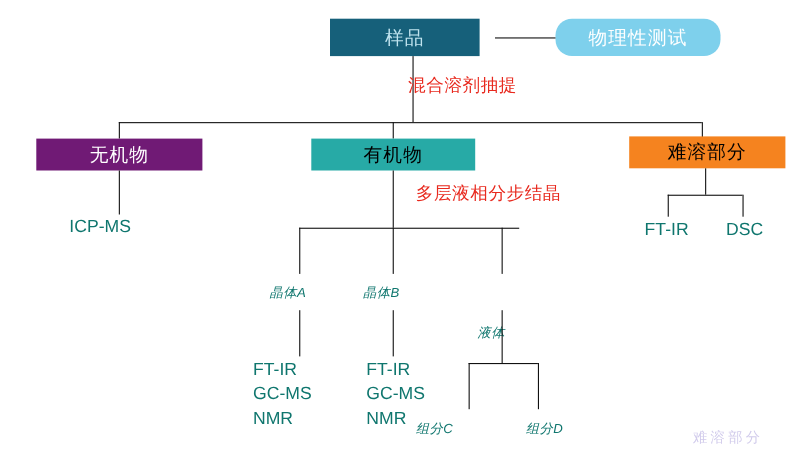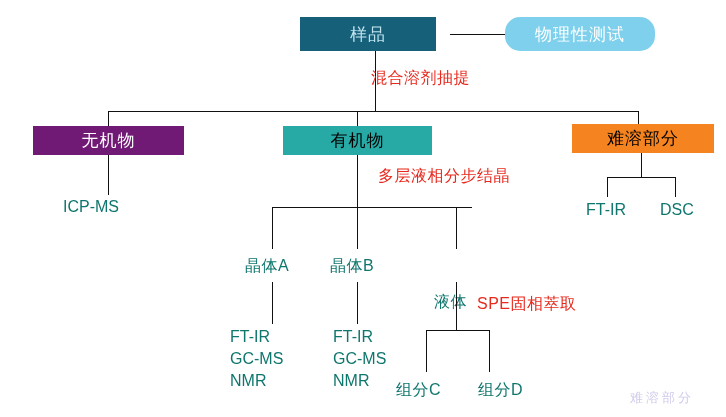--- a/index.html
+++ b/index.html
@@ -32,21 +32,21 @@
   .box-org      { background: #27aaa6; color: #000000; font-family: Liberation Serif, serif; }
   .box-insol    { background: #f5831f; color: #000000; text-align: right; }
 
   .label {
     position: absolute;
     color: #0f766e;
     font-size: 16px;
     white-space: nowrap;
     line-height: 20px;
   }
-  .label-cn { font-size: 16px; letter-spacing: 0.5px; }
+  .label-cn { font-size: 12px; letter-spacing: 0.5px; font-style: italic; }
   .label-multi { line-height: 22px; }
 
   .redlabel {
     position: absolute;
     color: #e8291e;
     font-size: 16px;
     white-space: nowrap;
     letter-spacing: 0.5px;
   }
 
@@ -138,24 +138,23 @@
   </div>
 
   <div class="vline" style="left:357px; top:282px; height:42px;"></div>
   <div class="label label-multi" style="left:333px; top:326px;">
     <div>FT-IR</div>
     <div>GC-MS</div>
     <div>NMR</div>
   </div>
 
   <div class="vline" style="left:456px; top:282px; height:48px;"></div>
-  <div class="redlabel" style="left:477px; top:294px;">SPE固相萃取</div>
 
   <div class="hline" style="left:426px; top:330px; width:63px;"></div>
   <div class="vline" style="left:426px; top:330px; height:42px;"></div>
   <div class="vline" style="left:489px; top:330px; height:42px;"></div>
 
-  <div class="label label-cn" style="left:396px; top:380px;">组分C</div>
+  <div class="label label-cn" style="left:378px; top:380px;">组分C</div>
   <div class="label label-cn" style="left:478px; top:380px;">组分D</div>
 
   <div class="watermark" style="left:630px; top:389px;">难溶部分</div>
 
 </div>
 
 </body></html>

